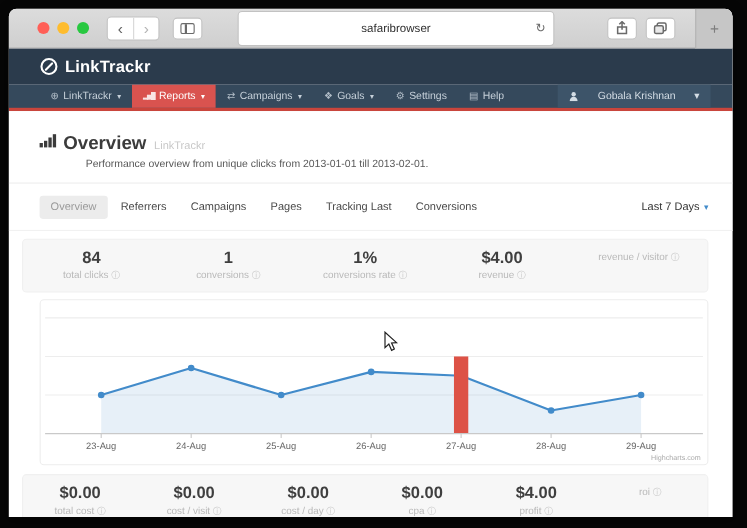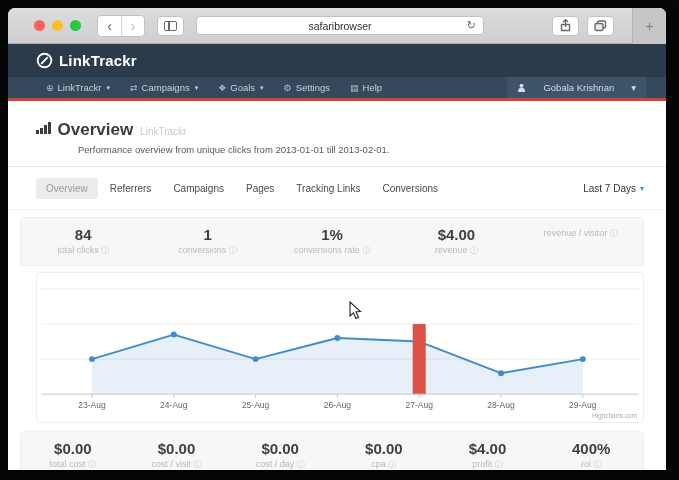--- a/index.html
+++ b/index.html
@@ -19,21 +19,21 @@
   .light { width:11px; height:11px; border-radius:50%; display:inline-block; }
   .light.red{ background:#ff5f57; } .light.yellow{ background:#febc2e; } .light.green{ background:#28c840; }
   .navpill { display:flex; background:#fff; border:1px solid #c2c2c2; border-radius:4px; overflow:hidden; }
   .navpill .nbtn { width:23px; height:20px; display:flex; align-items:center; justify-content:center;
     font-size:14px; color:#5d5d5d; line-height:1; cursor:default; }
   .navpill .nbtn + .nbtn { border-left:1px solid #d6d6d6; color:#b4b4b4; }
   .sq-btn { width:27px; height:20px; background:#fff; border:1px solid #c2c2c2; border-radius:4px;
     display:flex; align-items:center; justify-content:center; margin-left:12px; }
   .pane-ico { width:13px; height:10px; border:1.5px solid #6a6a6a; border-radius:2px; position:relative; }
   .pane-ico::after { content:""; position:absolute; left:3px; top:0; bottom:0; width:1.5px; background:#6a6a6a; }
-  .urlbox { margin-left:12px; width:288px; height:19px; background:#fff; border:1px solid #c2c2c2;
+  .urlbox { margin-left:32px; width:288px; height:32px; background:#fff; border:1px solid #c2c2c2;
     border-radius:4px; display:flex; align-items:center; justify-content:center; position:relative;
     font-size:10.5px; color:#2f2f2f; }
   .urlbox .refresh { position:absolute; right:7px; font-size:11px; color:#6b6b6b; }
   .right-btns { margin-left:auto; margin-right:40px; display:flex; gap:8px; }
   .newtab-strip { position:absolute; right:0; top:0; width:34px; height:36px; background:#c6c6c6;
     border-left:1px solid #b2b2b2; display:flex; align-items:center; justify-content:center;
     font-size:14px; color:#7d7d7d; }
 
   
   .brand-bar { height:33px; background:#2b3b4c; display:flex; align-items:center; padding-left:28px; gap:6px; }
@@ -126,20 +126,25 @@
       </svg>
       <span class="brand-name">LinkTrackr</span>
     </div>
 
     <div class="main-nav">
       <span class="nav-item">
         <span class="nico">⊕</span>
         <span>LinkTrackr</span>
         <span class="caret">▾</span>
       </span>
+      <span class="nav-item active">
+        <span class="nico bars">▂▅█</span>
+        <span>Reports</span>
+        <span class="caret">▾</span>
+      </span>
       <span class="nav-item">
         <span class="nico">⇄</span>
         <span>Campaigns</span>
         <span class="caret">▾</span>
       </span>
       <span class="nav-item">
         <span class="nico">❖</span>
         <span>Goals</span>
         <span class="caret">▾</span>
       </span>
@@ -173,21 +178,21 @@
         <span class="title-suffix">LinkTrackr</span>
       </div>
       <div class="page-sub">Performance overview from unique clicks from 2013-01-01 till 2013-02-01.</div>
     </div>
 
     <div class="tab-row">
       <span class="tab active">Overview</span>
       <span class="tab">Referrers</span>
       <span class="tab">Campaigns</span>
       <span class="tab">Pages</span>
-      <span class="tab">Tracking Links</span>
+      <span class="tab">Tracking Last</span>
       <span class="tab">Conversions</span>
       <span class="date-range">
         <span>Last 7 Days</span>
         <span class="caret">▾</span>
       </span>
     </div>
 
     <div class="stats-card">
       <div class="stat">
         <div class="val">84</div>
@@ -262,19 +267,18 @@
       </div>
       <div class="stat">
         <div class="val">$0.00</div>
         <div class="lbl"><span>cpa</span> <span class="info">ⓘ</span></div>
       </div>
       <div class="stat">
         <div class="val">$4.00</div>
         <div class="lbl"><span>profit</span> <span class="info">ⓘ</span></div>
       </div>
       <div class="stat">
-        <div class="val">400%</div>
         <div class="lbl"><span>roi</span> <span class="info">ⓘ</span></div>
       </div>
     </div>
 
   </div>
 </div>
 
 </body></html>

